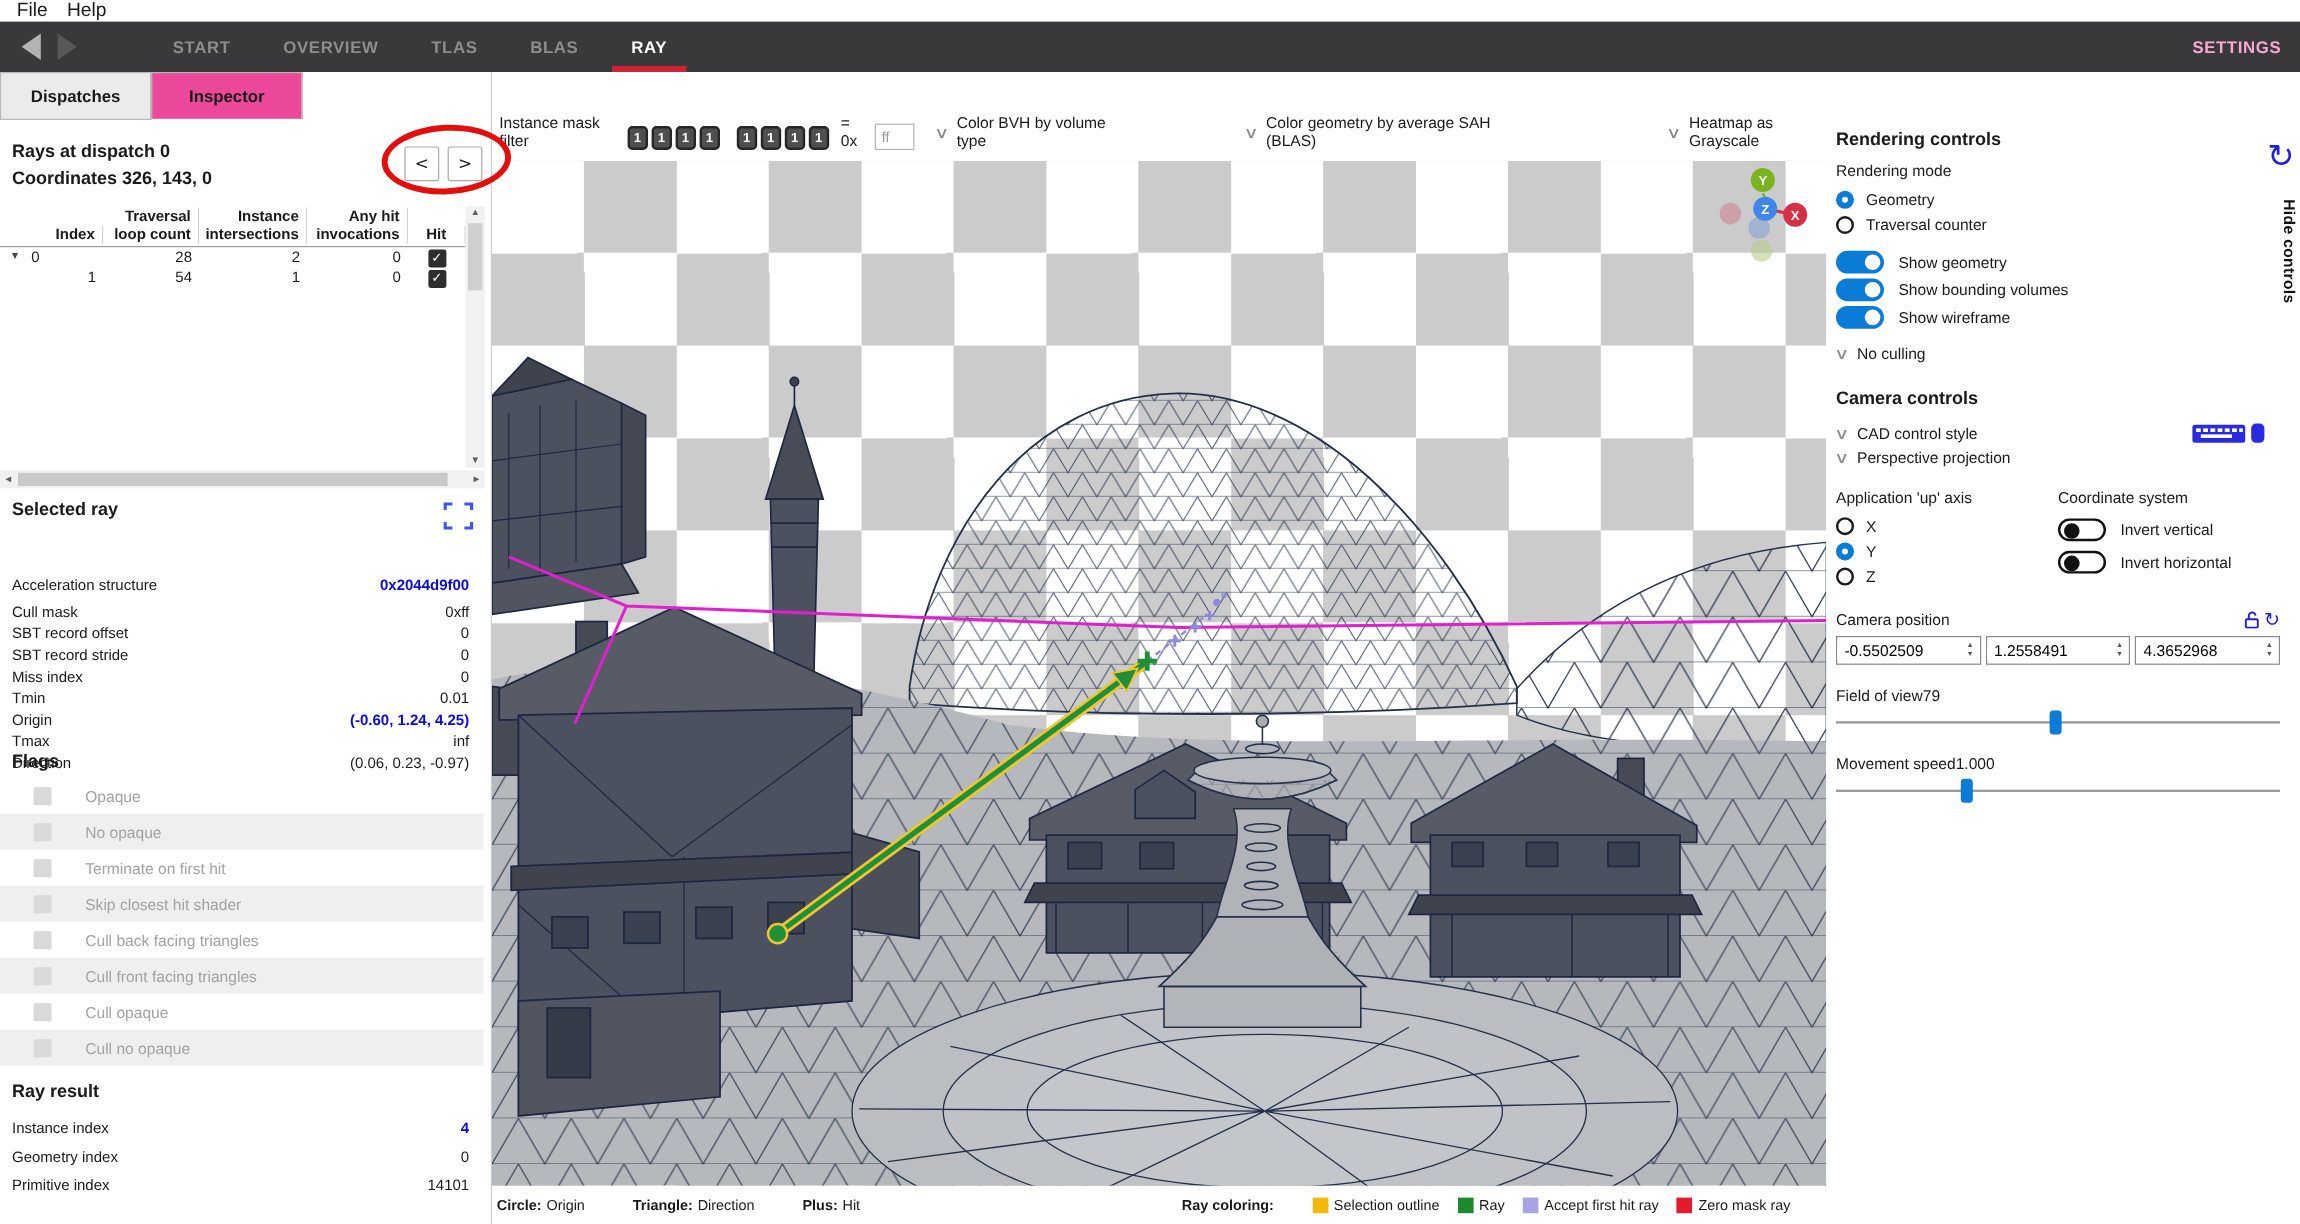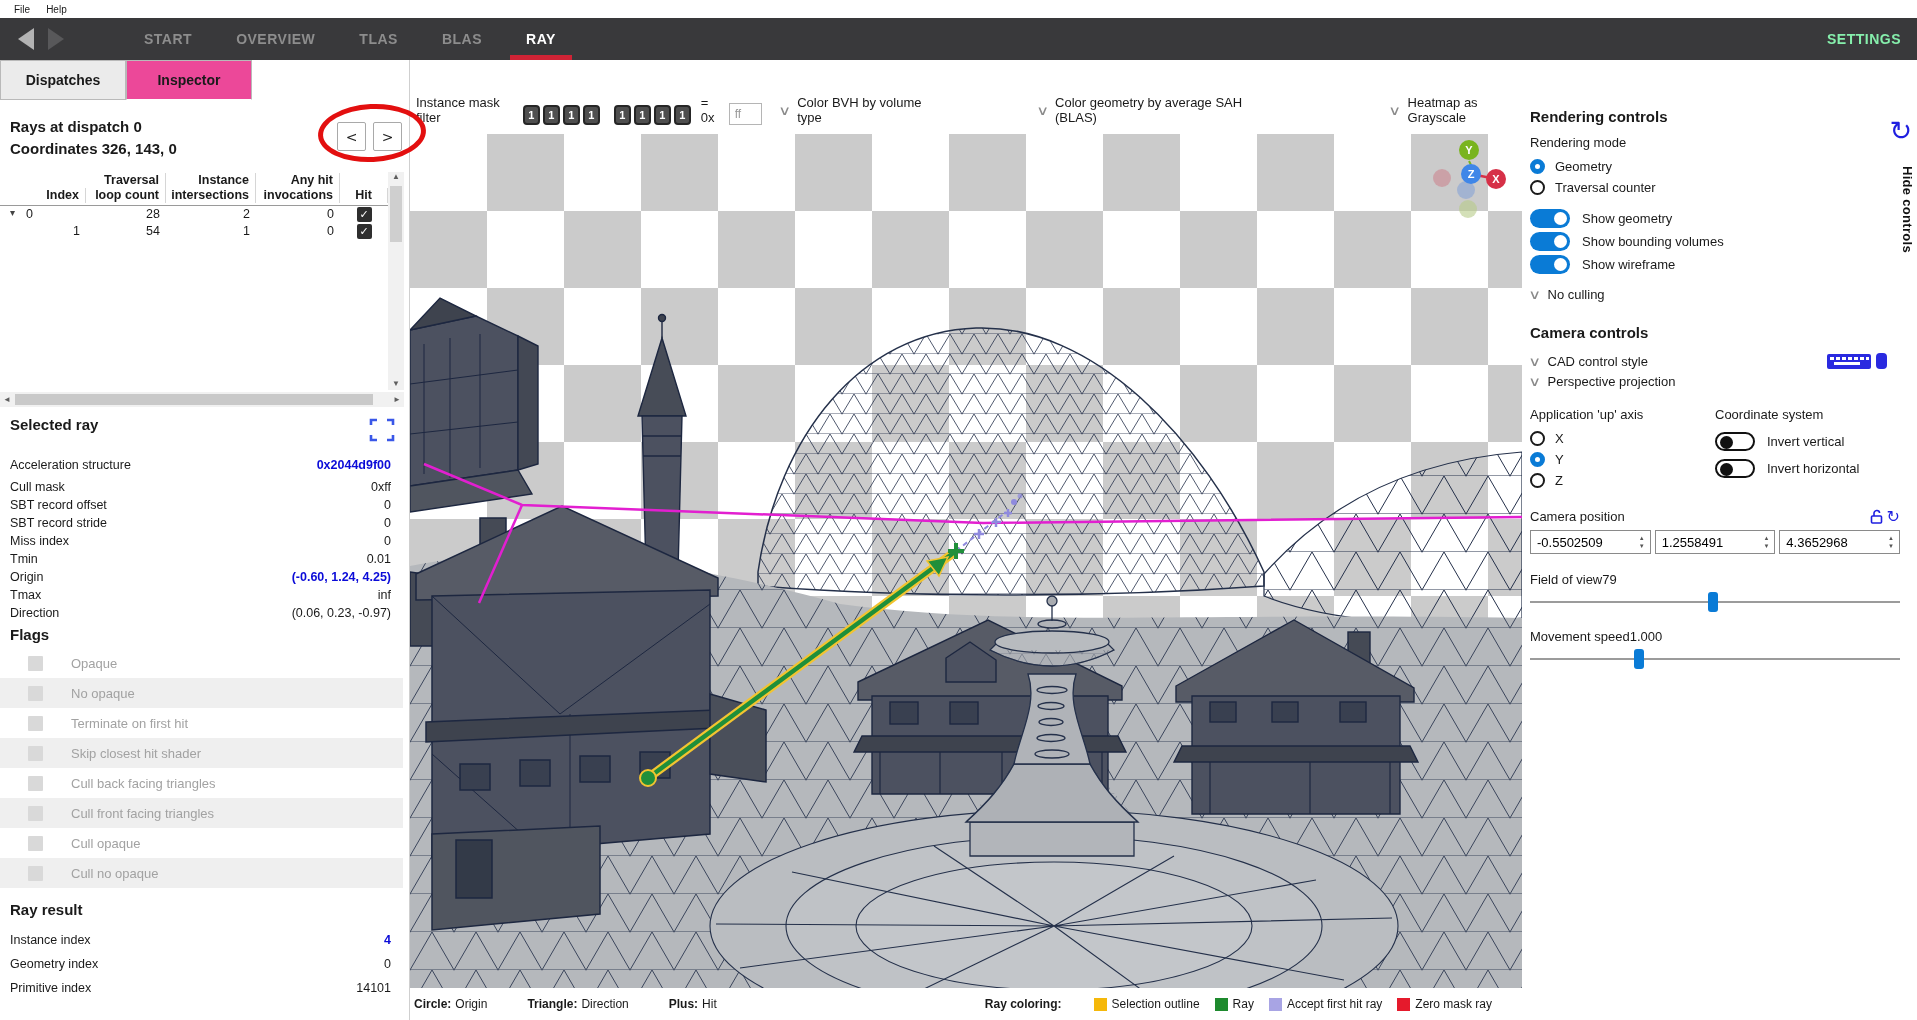--- a/index.html
+++ b/index.html
@@ -1,32 +1,32 @@
 <!DOCTYPE html>
 <html><head>
 <meta charset="utf-8">
 <style>
   * { margin:0; padding:0; box-sizing:border-box; }
   html,body { width:1917px; height:1020px; overflow:hidden; }
   body { font-family:"Liberation Sans", sans-serif; background:#fff; position:relative; color:#1a1a1a; }
 
   
   .menubar { height:18px; display:flex; align-items:center; padding-left:6px; background:#fff; }
-  .menu-item { font-size:10px; padding:1px 8px; cursor:default; }
+  .menu-item { font-size:16px; padding:1px 8px; cursor:default; }
 
   
   .navbar { height:42px; background:#39393b; display:flex; align-items:center; position:relative; }
   .nav-arrow { width:0; height:0; border-style:solid; margin-left:18px; }
   .arrow-back { border-width:11px 16px 11px 0; border-color:transparent #b3b3b3 transparent transparent; }
   .arrow-fwd { border-width:11px 0 11px 16px; border-color:transparent transparent transparent #58585a; margin-left:14px; }
   .nav-tabs { display:flex; margin-left:58px; height:100%; align-items:center; }
   .nav-tab { font-size:14px; font-weight:bold; letter-spacing:.5px; color:#8d8d8d; padding:0 22px; height:100%; display:flex; align-items:center; position:relative; }
   .nav-tab.active { color:#fff; }
   .nav-tab.active::after { content:""; position:absolute; left:6px; right:6px; bottom:0; height:5px; background:#cf2335; }
-  .nav-settings { margin-left:auto; margin-right:16px; font-size:14px; font-weight:bold; letter-spacing:.5px; color:#86efac; }
+  .nav-settings { margin-left:auto; margin-right:16px; font-size:14px; font-weight:bold; letter-spacing:.5px; color:#f9a8d4; }
 
   
   .main { display:flex; height:960px; }
   .left-panel { width:410px; position:relative; background:#fff; border-right:1px solid #cfcfcf; flex:none; }
   .center { width:1112px; display:flex; flex-direction:column; flex:none; }
   .right-panel { width:394px; position:relative; background:#fff; flex:none; padding:48px 16px 0 8px; font-size:13px; }
 
   
   .lp-tabs { position:absolute; top:0; left:0; height:40px; display:flex; }
   .lp-tab { width:126px; display:flex; align-items:center; justify-content:center; font-size:14px; font-weight:bold; border:1px solid #b9b9b9; background:#ebebeb; }
@@ -47,21 +47,21 @@
   .v-scroll { position:absolute; top:112px; left:388px; width:16px; height:218px; background:#f1f1f1; font-size:8px; color:#5e5e5e; text-align:center; }
   .v-scroll .thumb { position:absolute; top:14px; left:2px; width:12px; height:56px; background:#cfcfcf; }
   .v-scroll .dn { position:absolute; bottom:2px; left:4px; }
   .h-scroll { position:absolute; top:332px; left:0; width:404px; height:15px; background:#f1f1f1; font-size:8px; color:#5e5e5e; }
   .h-scroll .thumb { position:absolute; left:15px; top:2px; width:358px; height:11px; background:#c9c9c9; }
   .h-scroll .lt { position:absolute; left:3px; top:3px; } .h-scroll .rt { position:absolute; right:3px; top:3px; }
 
   .section-h { position:absolute; left:10px; font-size:15px; font-weight:bold; }
   .fields { position:absolute; left:10px; right:18px; font-size:12.5px; }
   .f-row { display:flex; justify-content:space-between; height:18px; align-items:center; }
-  .f-row.tall { height:26px; }
+  .f-row.tall { height:26px;margin-top:23px; }
   .f-val.blue { color:#0b0bd8; font-weight:bold; }
   .f-row.rr { height:24px; }
 
   .flags-list { position:absolute; top:588px; left:0; right:6px; }
   .flag-row { height:30px; display:flex; align-items:center; padding-left:28px; }
   .flag-row:nth-child(even) { background:#efefef; }
   .flag-box { width:15px; height:15px; background:#d9d9d9; border-radius:1px; }
   .flag-label { margin-left:28px; color:#a2a2a2; font-size:13px; }
 
   .sel-icon { position:absolute; top:356px; left:368px; }

